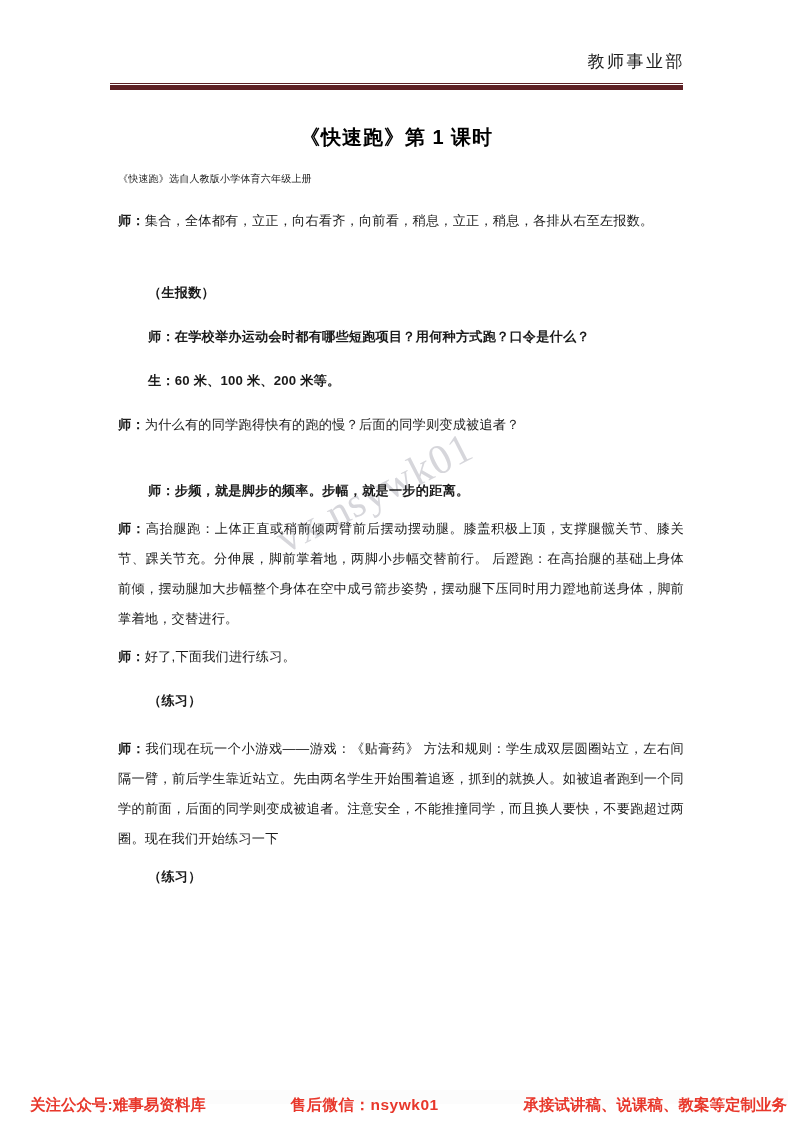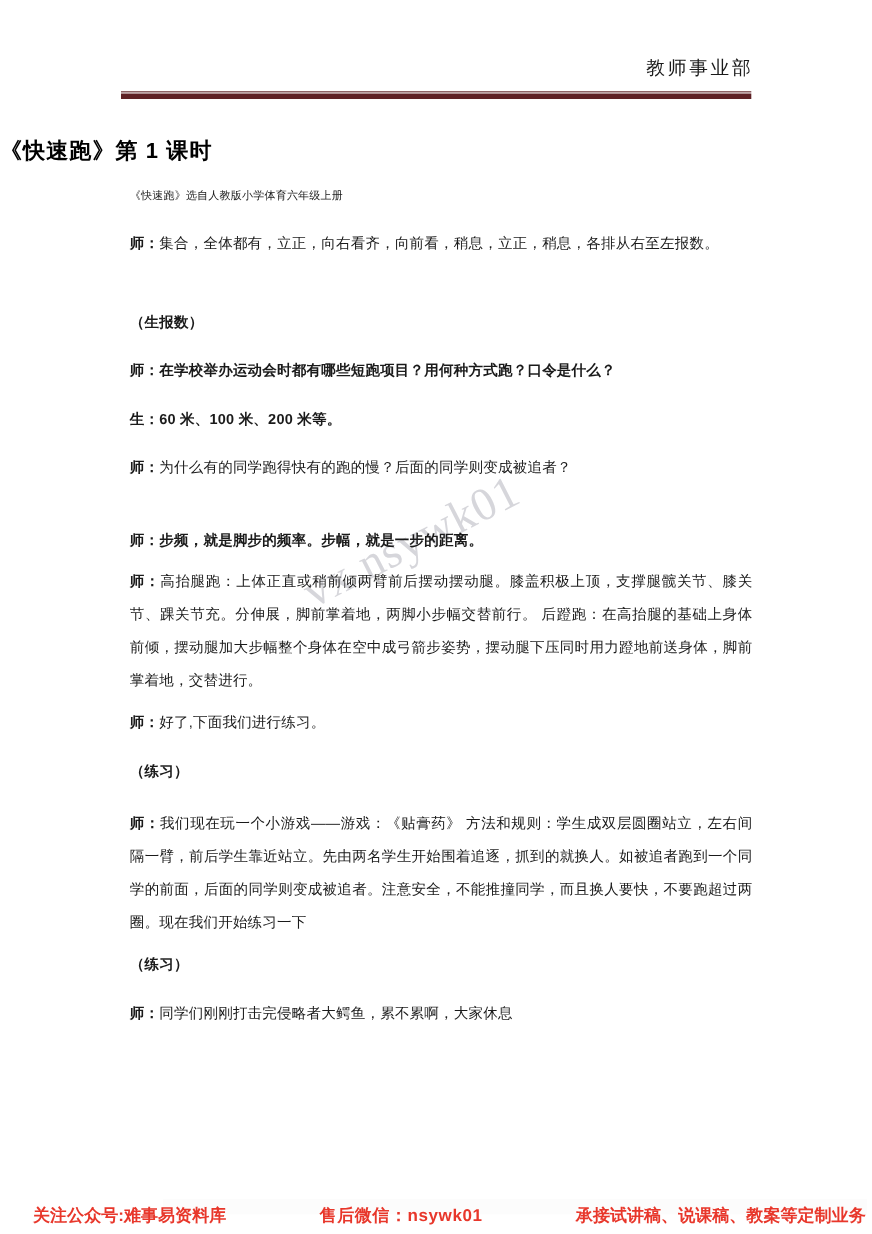--- a/index.html
+++ b/index.html
@@ -65,20 +65,21 @@
     height: 5px;
     background: #5E2125;
   }
 
   
   .doc-title {
     position: absolute;
     left: 0;
     top: 124px;
     width: 793px;
+    text-align: center;
     font-size: 20px;
     font-weight: bold;
     letter-spacing: 1px;
     color: #000;
   }
 
   
   .content {
     position: absolute;
     left: 118px;
@@ -96,20 +97,21 @@
     letter-spacing: 0.2px;
   }
   .para.sub {
     font-weight: normal;
     font-size: 10px;
     line-height: 22px;
     margin-bottom: 16px;
   }
   .para.bold {
     font-weight: bold;
+    margin-left: 30px;
   }
   .para.tight {
     line-height: 22px;
   }
   .spacer-lg { height: 46px; }
   .spacer-md { height: 22px; }
   .spacer-sm { height: 12px; }
 
   .speaker {
     font-weight: bold;
@@ -241,23 +243,20 @@
     <p class="para">
       <span class="speaker">师：</span><span>我们现在玩一个小游戏——游戏：《贴膏药》 方法和规则：学生成双层圆圈站立，左右间隔一臂，前后学生靠近站立。先由两名学生开始围着追逐，抓到的就换人。如被追者跑到一个同学的前面，后面的同学则变成被追者。注意安全，不能推撞同学，而且换人要快，不要跑超过两圈。现在我们开始练习一下</span>
     </p>
 
     <div class="spacer-sm"></div>
 
     <p class="para bold tight">（练习）</p>
 
     <div class="spacer-md"></div>
 
-    <p class="para tight">
-      <span class="speaker">师：</span><span>同学们刚刚打击完侵略者大鳄鱼，累不累啊，大家休息</span>
-    </p>
 
   </div>
 
   <div class="footer">
     <div class="footer-strip"></div>
     <div class="footer-bar">
       <span class="footer-seg">关注公众号:难事易资料库</span>
       <span class="footer-seg mono">售后微信：nsywk01</span>
       <span class="footer-seg">承接试讲稿、说课稿、教案等定制业务</span>
     </div>

